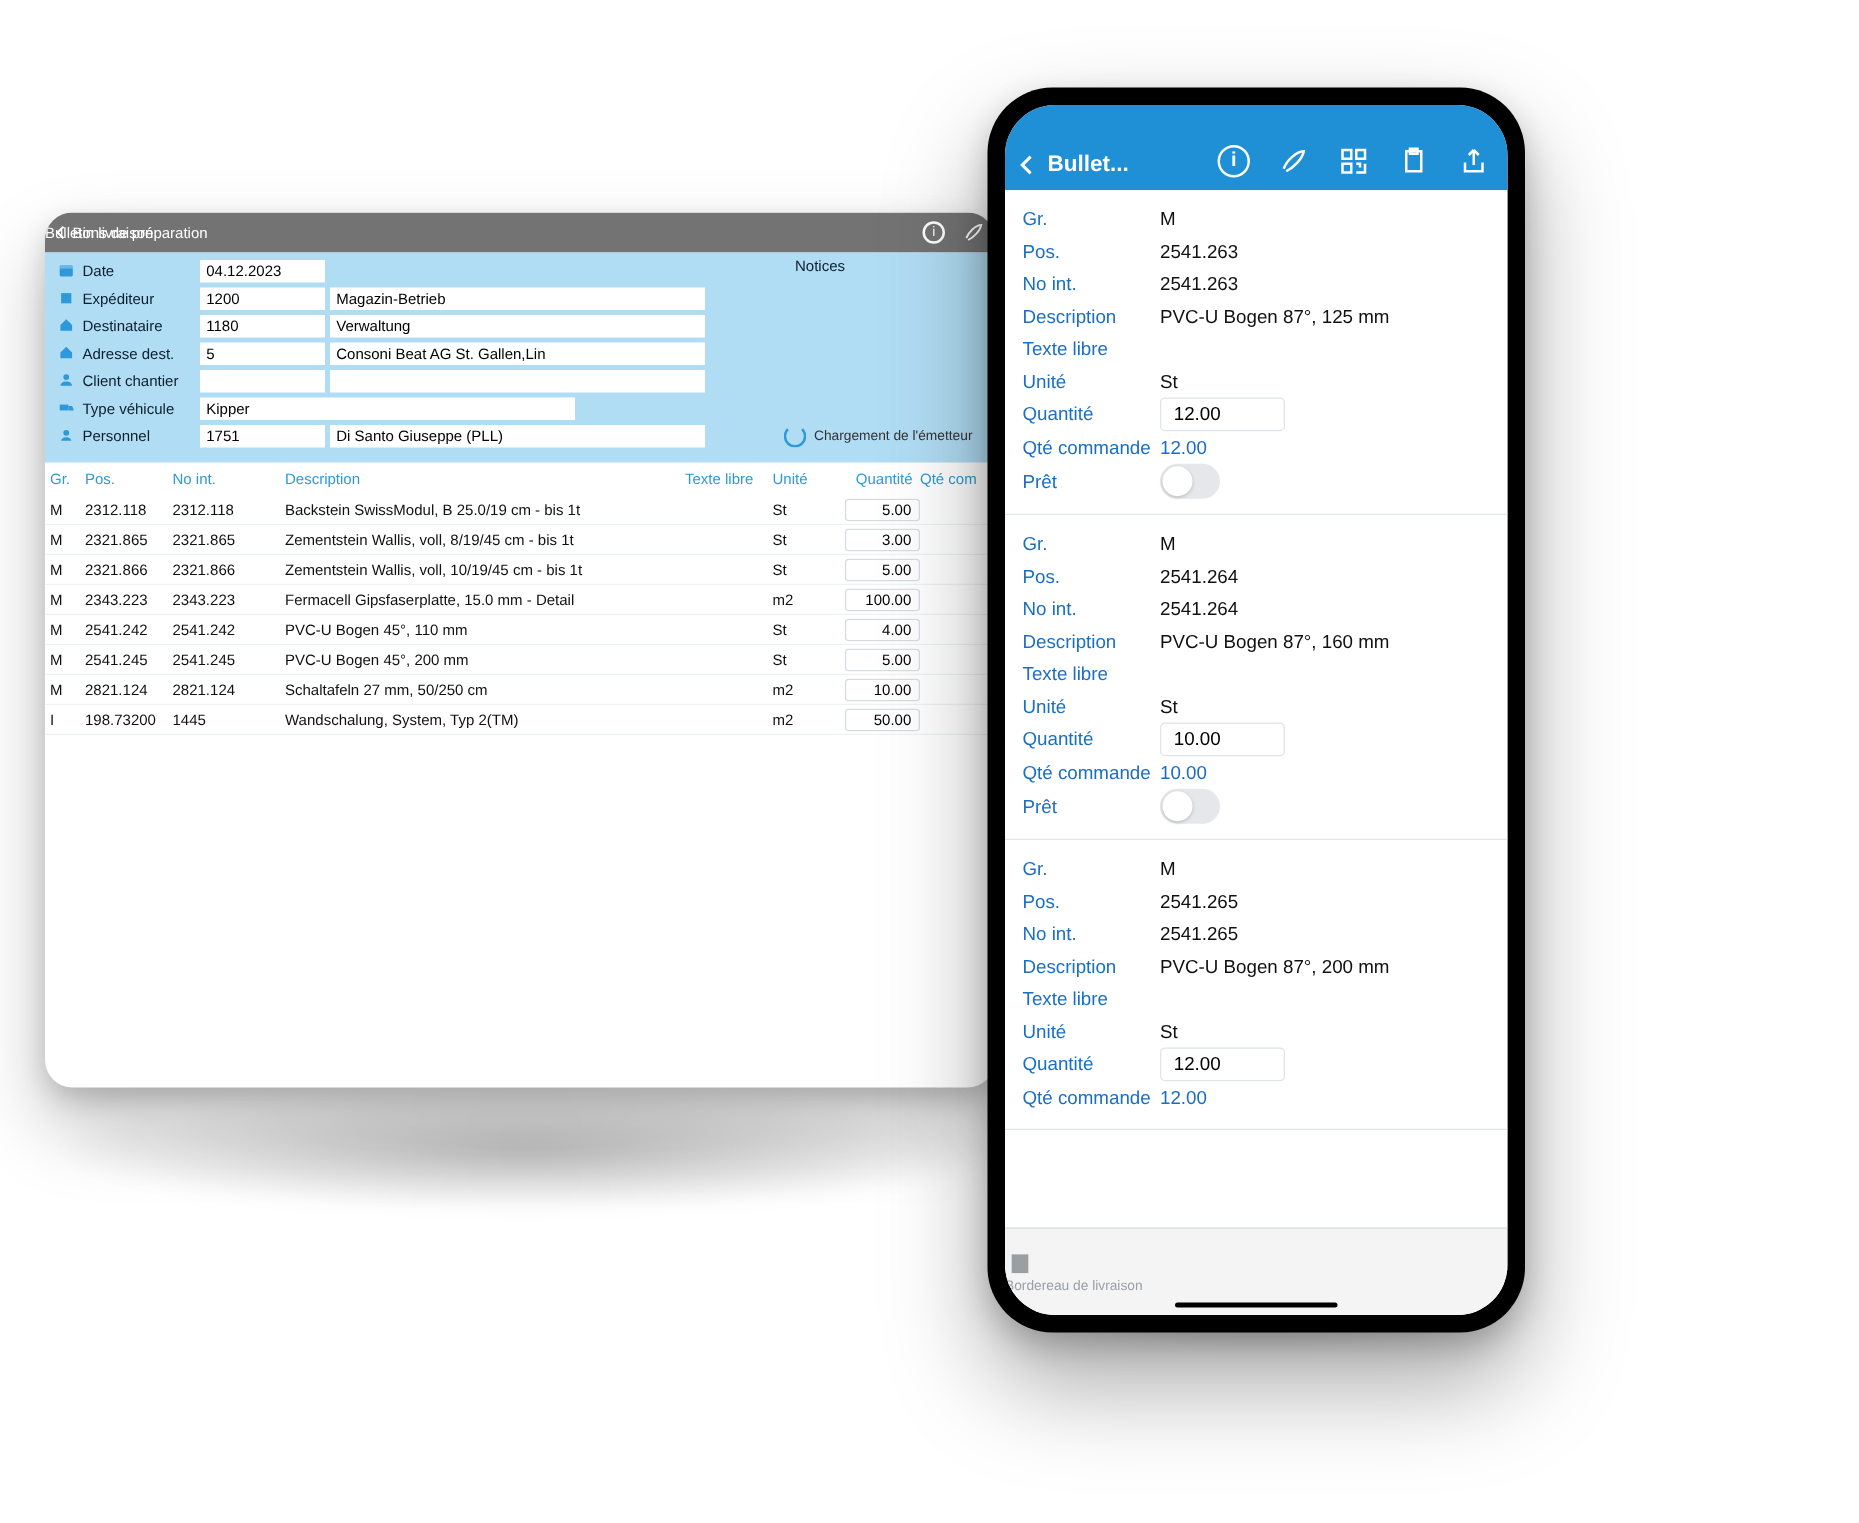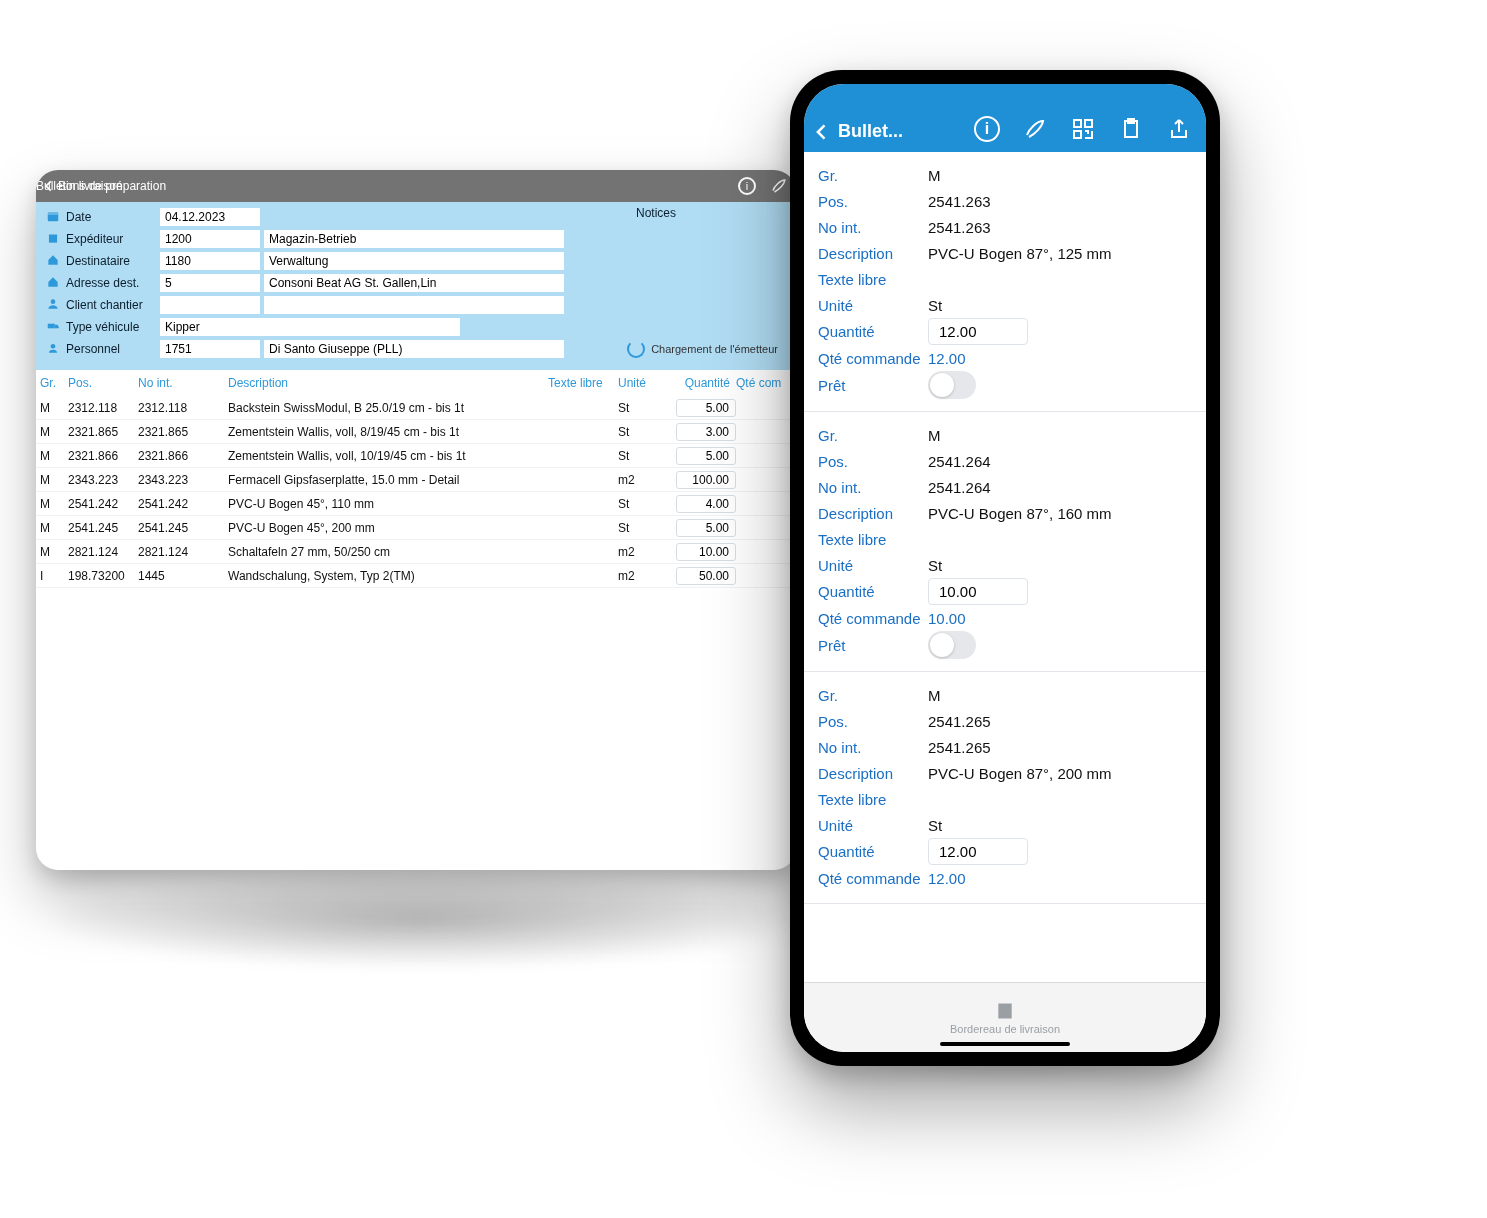--- a/index.html
+++ b/index.html
@@ -265,21 +265,20 @@
   .p-tabbar {
     height: 70px;
     background: #f4f4f5;
     border-top: 1px solid #d7dbde;
     display: flex;
   }
   .p-tab {
     flex: 1;
     display: flex;
     flex-direction: column;
-    align-items: center;
     justify-content: center;
     gap: 2px;
     font-size: 11px;
     color: #9a9fa4;
     cursor: pointer;
   }
   .p-tab.active { color: #1a6fc4; }
   .p-tab svg { width: 24px; height: 20px; }
   .p-tab.active svg * { stroke: #1a6fc4; fill: #1a6fc4; }
   .p-tab svg * { stroke: #9a9fa4; fill: #9a9fa4; }

